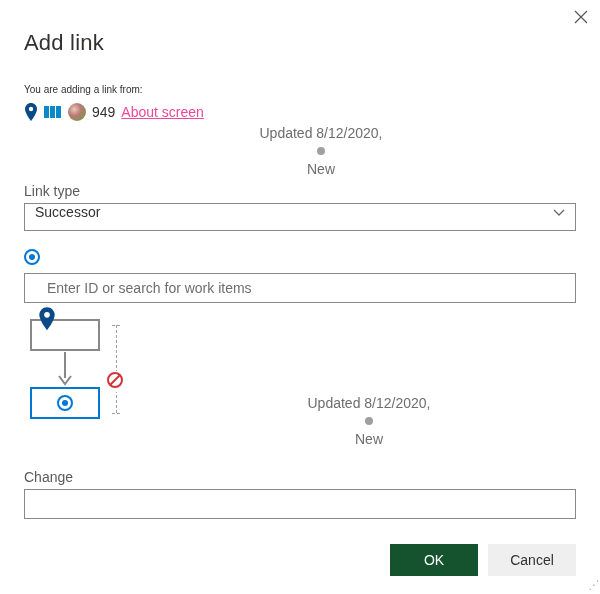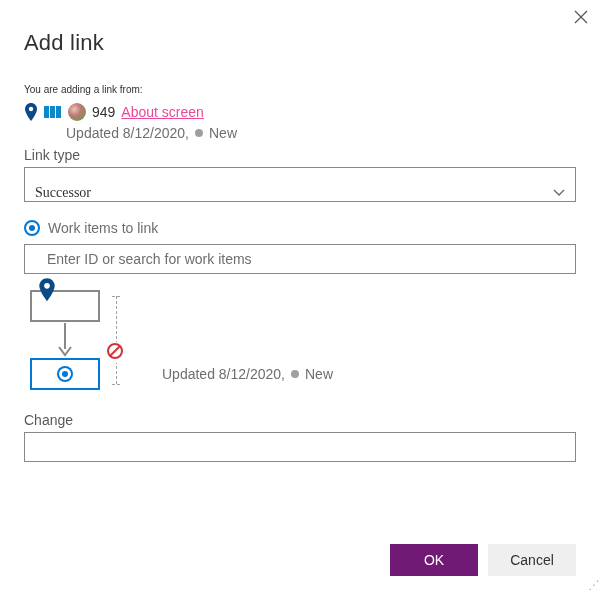--- a/index.html
+++ b/index.html
@@ -23,28 +23,28 @@
     width:18px;height:18px;border-radius:50%;
     background: radial-gradient(circle at 35% 35%, #e9c8b3 0%, #b77 40%, #5a3 100%);
     position:relative; flex:0 0 18px;
   }
   .person-badge {
     width:18px;height:18px;border-radius:50%;
     background:#666; color:#fff; display:flex;align-items:center;justify-content:center;
     flex:0 0 18px;
   }
   .wi-title { text-decoration:underline; color:#ec4899;}
-  .wi-meta { color:#6e6e6e; font-size:14px; display:flex; align-items:center; gap:6px; margin-top:4px;}
+  .wi-meta { color:#6e6e6e; font-size:14px; display:flex; align-items:center; gap:6px; margin-top:4px;flex-direction:column;}
   .dot { width:8px;height:8px;border-radius:50%;background:#a19f9d; display:inline-block;}
   .field-label { color:#5a5a5a; font-size:14px; margin-top:4px; margin-bottom:4px; }
   .select, .text-input, .textarea {
     width:100%; border:1px solid #8a8886; background:#fff;
     font-family:inherit; font-size:14px; color:#323130;
   }
-  .select { height:35px; display:flex; align-items:flex-end; justify-content:space-between; padding:0 10px; cursor:pointer;font-family:Liberation Serif, serif;}
+  .select { height:28px; display:flex; align-items:flex-start; justify-content:space-between; padding:0 10px; cursor:pointer;}
   .chev { color:#666; }
   .radio-row { display:flex; align-items:center; gap:8px; margin:18px 0 8px 0;}
   .radio {
     width:16px;height:16px;border-radius:50%;
     border:2px solid #0078d4; position:relative; flex:0 0 16px;
   }
   .radio::after{
     content:""; position:absolute; inset:3px; border-radius:50%; background:#0078d4;
   }
   .radio-label { color:#6e6e6e;}
@@ -72,21 +72,21 @@
   .no-symbol { position:absolute; left:82px; top:52px; color:#d13438; background:#fff;}
   .linked-item { flex:1; padding-top:72px;}
   .linked-row { display:flex; align-items:center; gap:6px;}
   .footer {
     position:absolute; right:24px; bottom:18px; display:flex; gap:10px;
   }
   .btn {
     min-width:88px; height:32px; padding:0 18px; border:none;
     font-family:inherit; font-size:14px; cursor:pointer;
   }
-  .btn-primary { background:#701a75; color:#fff;margin-left:15px;}
+  .btn-primary { background:#14532d; color:#fff;margin-left:15px;}
   .btn-secondary { background:#efefef; color:#323130;}
   .resize-grip{
     position:absolute; right:2px; bottom:2px; color:#b0b0b0; font-size:12px;
     transform:skewX(5deg);
     letter-spacing:-2px;
   }
 </style>
 </head>
 <body>
 
@@ -135,21 +135,20 @@
   <span>Successor</span>
   <span class="chev">
     <svg width="12" height="8" viewBox="0 0 12 8">
         <path d="M1 1l5 5 5-5" stroke="#666" stroke-width="1.3" fill="none"></path>
       </svg>
   </span>
 </div>
 
 <div class="radio-row">
   <span class="radio"></span>
-  <span class="radio-label">Work items to link</span>
 </div>
 <input type="text" class="text-input" placeholder="Enter ID or search for work items" style="">
 
 <div class="diagram-area">
   <div class="diagram" style="position:relative">
     <div class="dbox">
       <span class="pin">
         <svg width="18" height="26" viewBox="0 0 14 20">
             <path d="M7 0C3.7 0 1 2.7 1 6c0 4.5 6 12 6 12s6-7.5 6-12c0-3.3-2.7-6-6-6z" fill="#0b4a86"></path>
             <circle cx="7" cy="6" r="2.2" fill="#fff"></circle>

